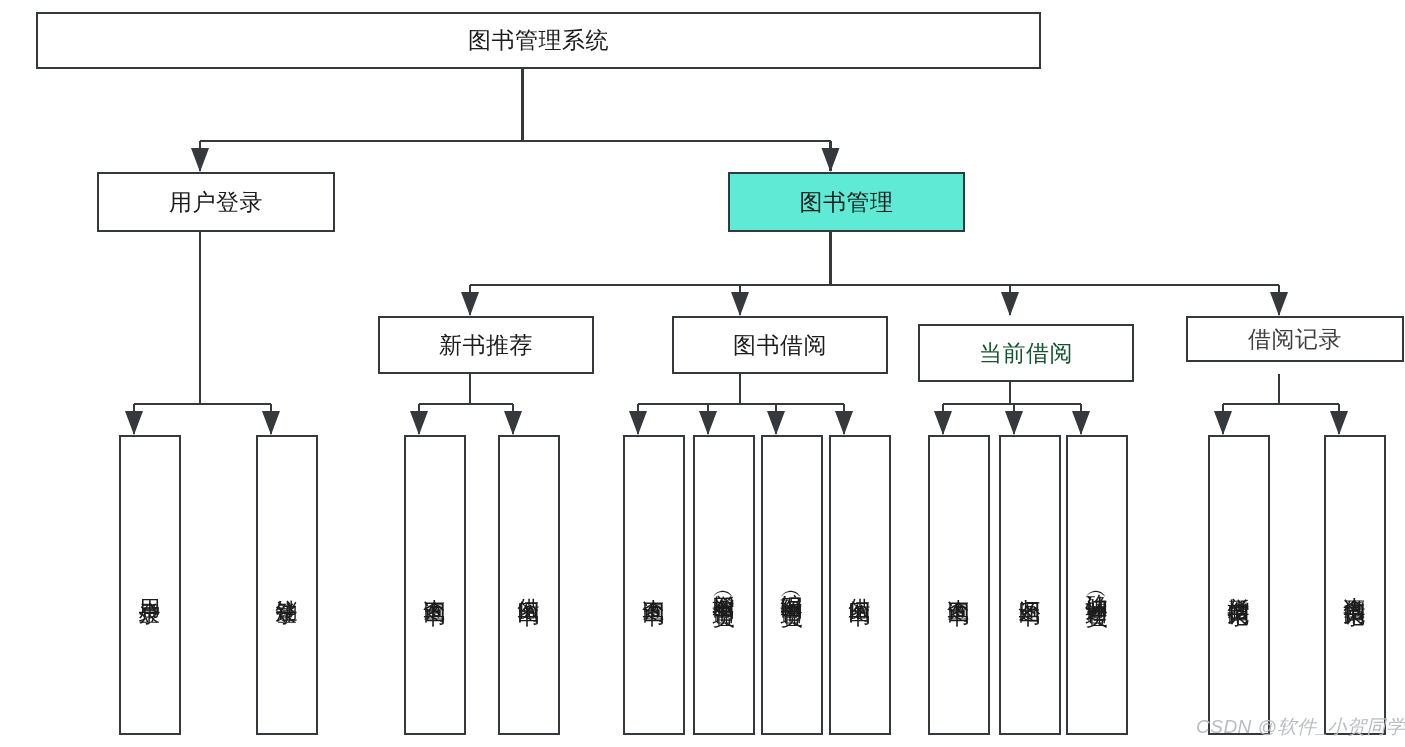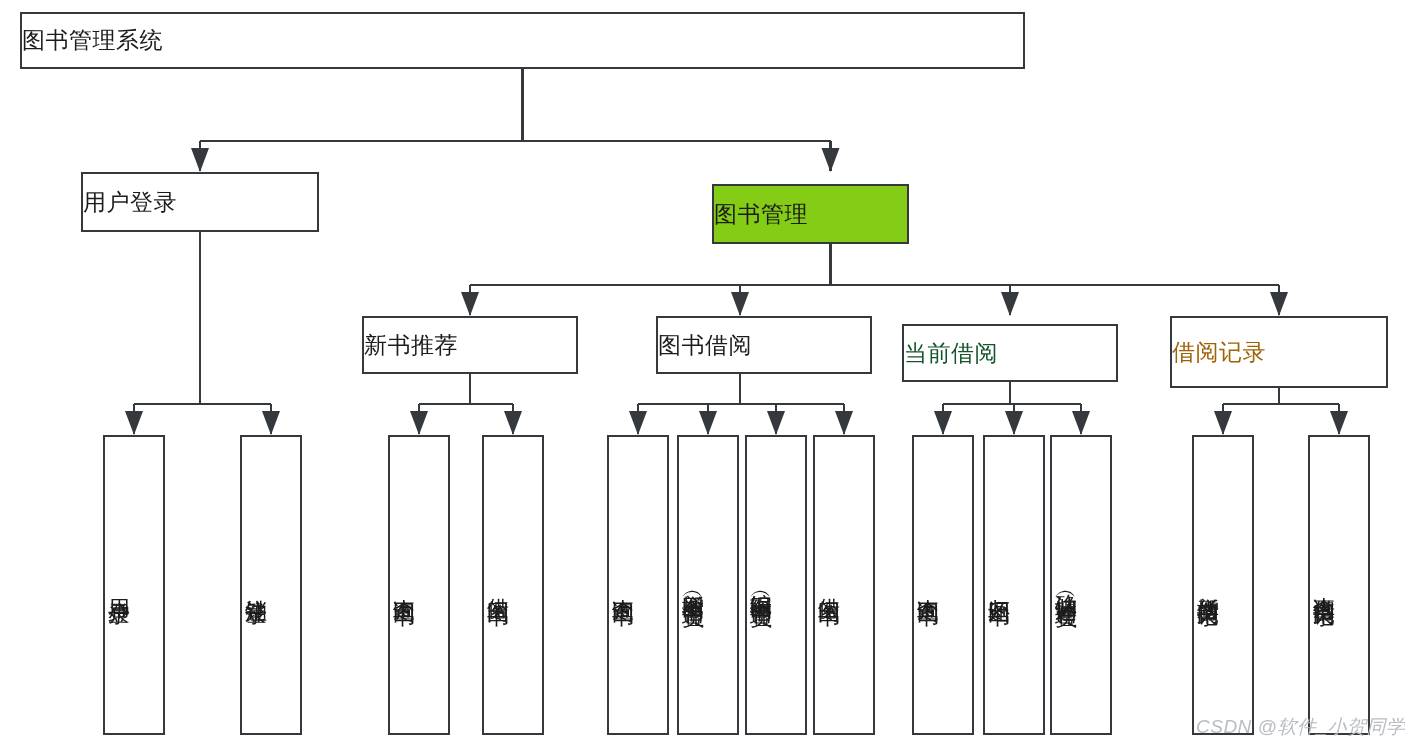--- a/index.html
+++ b/index.html
@@ -24,21 +24,23 @@
     width: 1405px;
     height: 747px;
   }
   .node {
     position: absolute;
     box-sizing: border-box;
     background: #ffffff;
     border: 2.5px solid #35383c;
     display: flex;
     align-items: center;
+    justify-content: center;
     color: #1c1c1c;
+    margin-left: 16px;
   }
   .node .label {
     font-size: 23px;
     line-height: 1.25;
     letter-spacing: 0.5px;
     white-space: nowrap;
   }
   .node.vertical .label {
     writing-mode: vertical-rl;
     text-orientation: upright;
@@ -114,33 +116,33 @@
       <line x1="1339" y1="404" x2="1339" y2="434" stroke="#35383c" stroke-width="2.6" shape-rendering="crispEdges"></line>
       <path d="M1330,411 L1348,411 L1339,435 Z" fill="#35383c"></path>
     </svg>
   <div id="nodes">
       <div class="node" style="left: 20px; top: 12px; width: 1005px; height: 57px; border-color: rgb(53, 56, 60); background: rgb(255, 255, 255); color: rgb(28, 28, 28);">
         <span class="label">图书管理系统</span>
       </div>
       <div class="node" style="left: 81px; top: 172px; width: 238px; height: 60px; border-color: rgb(53, 56, 60); background: rgb(255, 255, 255); color: rgb(28, 28, 28);">
         <span class="label">用户登录</span>
       </div>
-      <div class="node" style="left: 712px; top: 184px; width: 197px; height: 60px; border-color: rgb(53, 56, 60); background: #84cc16; color: rgb(28, 28, 28);">
+      <div class="node" style="left: 712px; top: 172px; width: 237px; height: 60px; border-color: rgb(53, 56, 60); background: #5eead4; color: rgb(28, 28, 28);">
         <span class="label">图书管理</span>
       </div>
       <div class="node" style="left: 362px; top: 316px; width: 216px; height: 58px; border-color: rgb(53, 56, 60); background: rgb(255, 255, 255); color: rgb(28, 28, 28);">
         <span class="label">新书推荐</span>
       </div>
       <div class="node" style="left: 656px; top: 316px; width: 216px; height: 58px; border-color: rgb(53, 56, 60); background: rgb(255, 255, 255); color: rgb(28, 28, 28);">
         <span class="label">图书借阅</span>
       </div>
       <div class="node" style="left: 902px; top: 324px; width: 216px; height: 58px; border-color: rgb(53, 56, 60); background: rgb(255, 255, 255); color: #14532d;">
         <span class="label">当前借阅</span>
       </div>
-      <div class="node" style="left: 1170px; top: 316px; width: 218px; height: 72px; border-color: rgb(53, 56, 60); background: rgb(255, 255, 255); color: #a16207;">
+      <div class="node" style="left: 1170px; top: 316px; width: 218px; height: 46px; border-color: rgb(53, 56, 60); background: rgb(255, 255, 255); color: #404040;">
         <span class="label">借阅记录</span>
       </div>
       <div class="node vertical" style="left: 103px; top: 435px; width: 62px; height: 300px; border-color: rgb(53, 56, 60); background: rgb(255, 255, 255); color: rgb(28, 28, 28);">
         <span class="label">用户登录</span>
       </div>
       <div class="node vertical" style="left: 240px; top: 435px; width: 62px; height: 300px; border-color: rgb(53, 56, 60); background: rgb(255, 255, 255); color: rgb(28, 28, 28);">
         <span class="label">注销登录</span>
       </div>
       <div class="node vertical" style="left: 388px; top: 435px; width: 62px; height: 300px; border-color: rgb(53, 56, 60); background: rgb(255, 255, 255); color: rgb(28, 28, 28);">
         <span class="label">查询图书</span>

